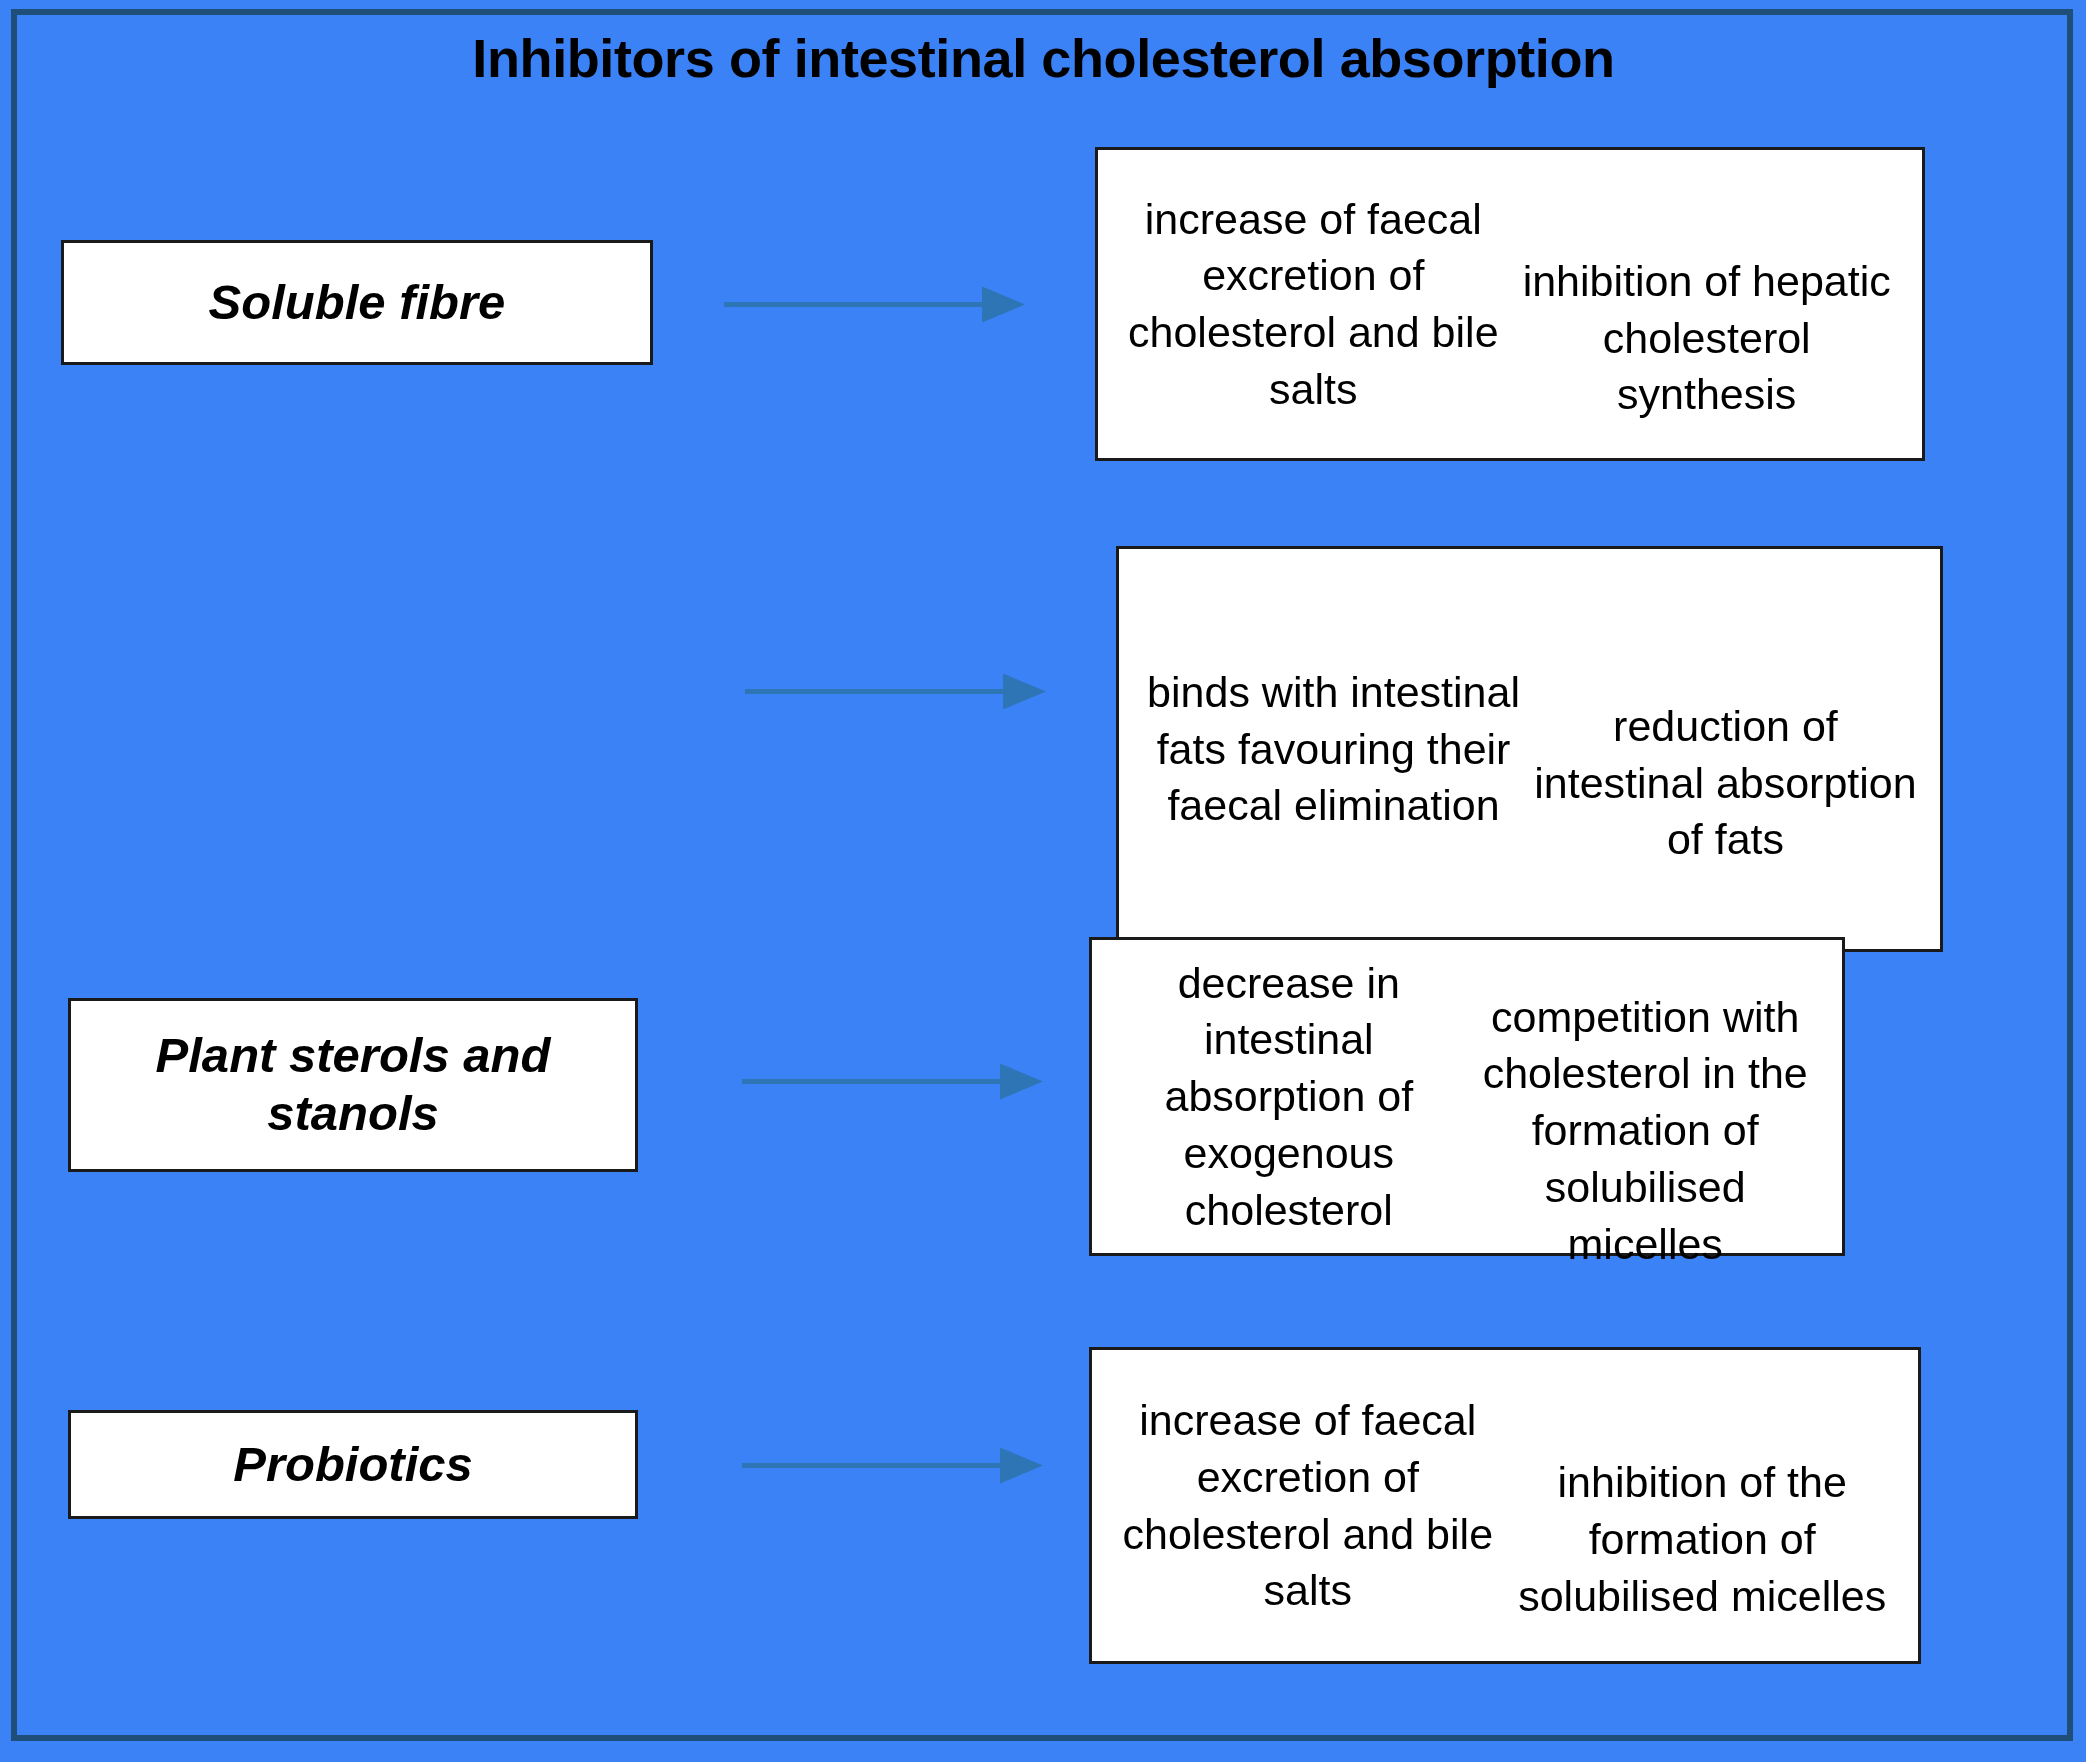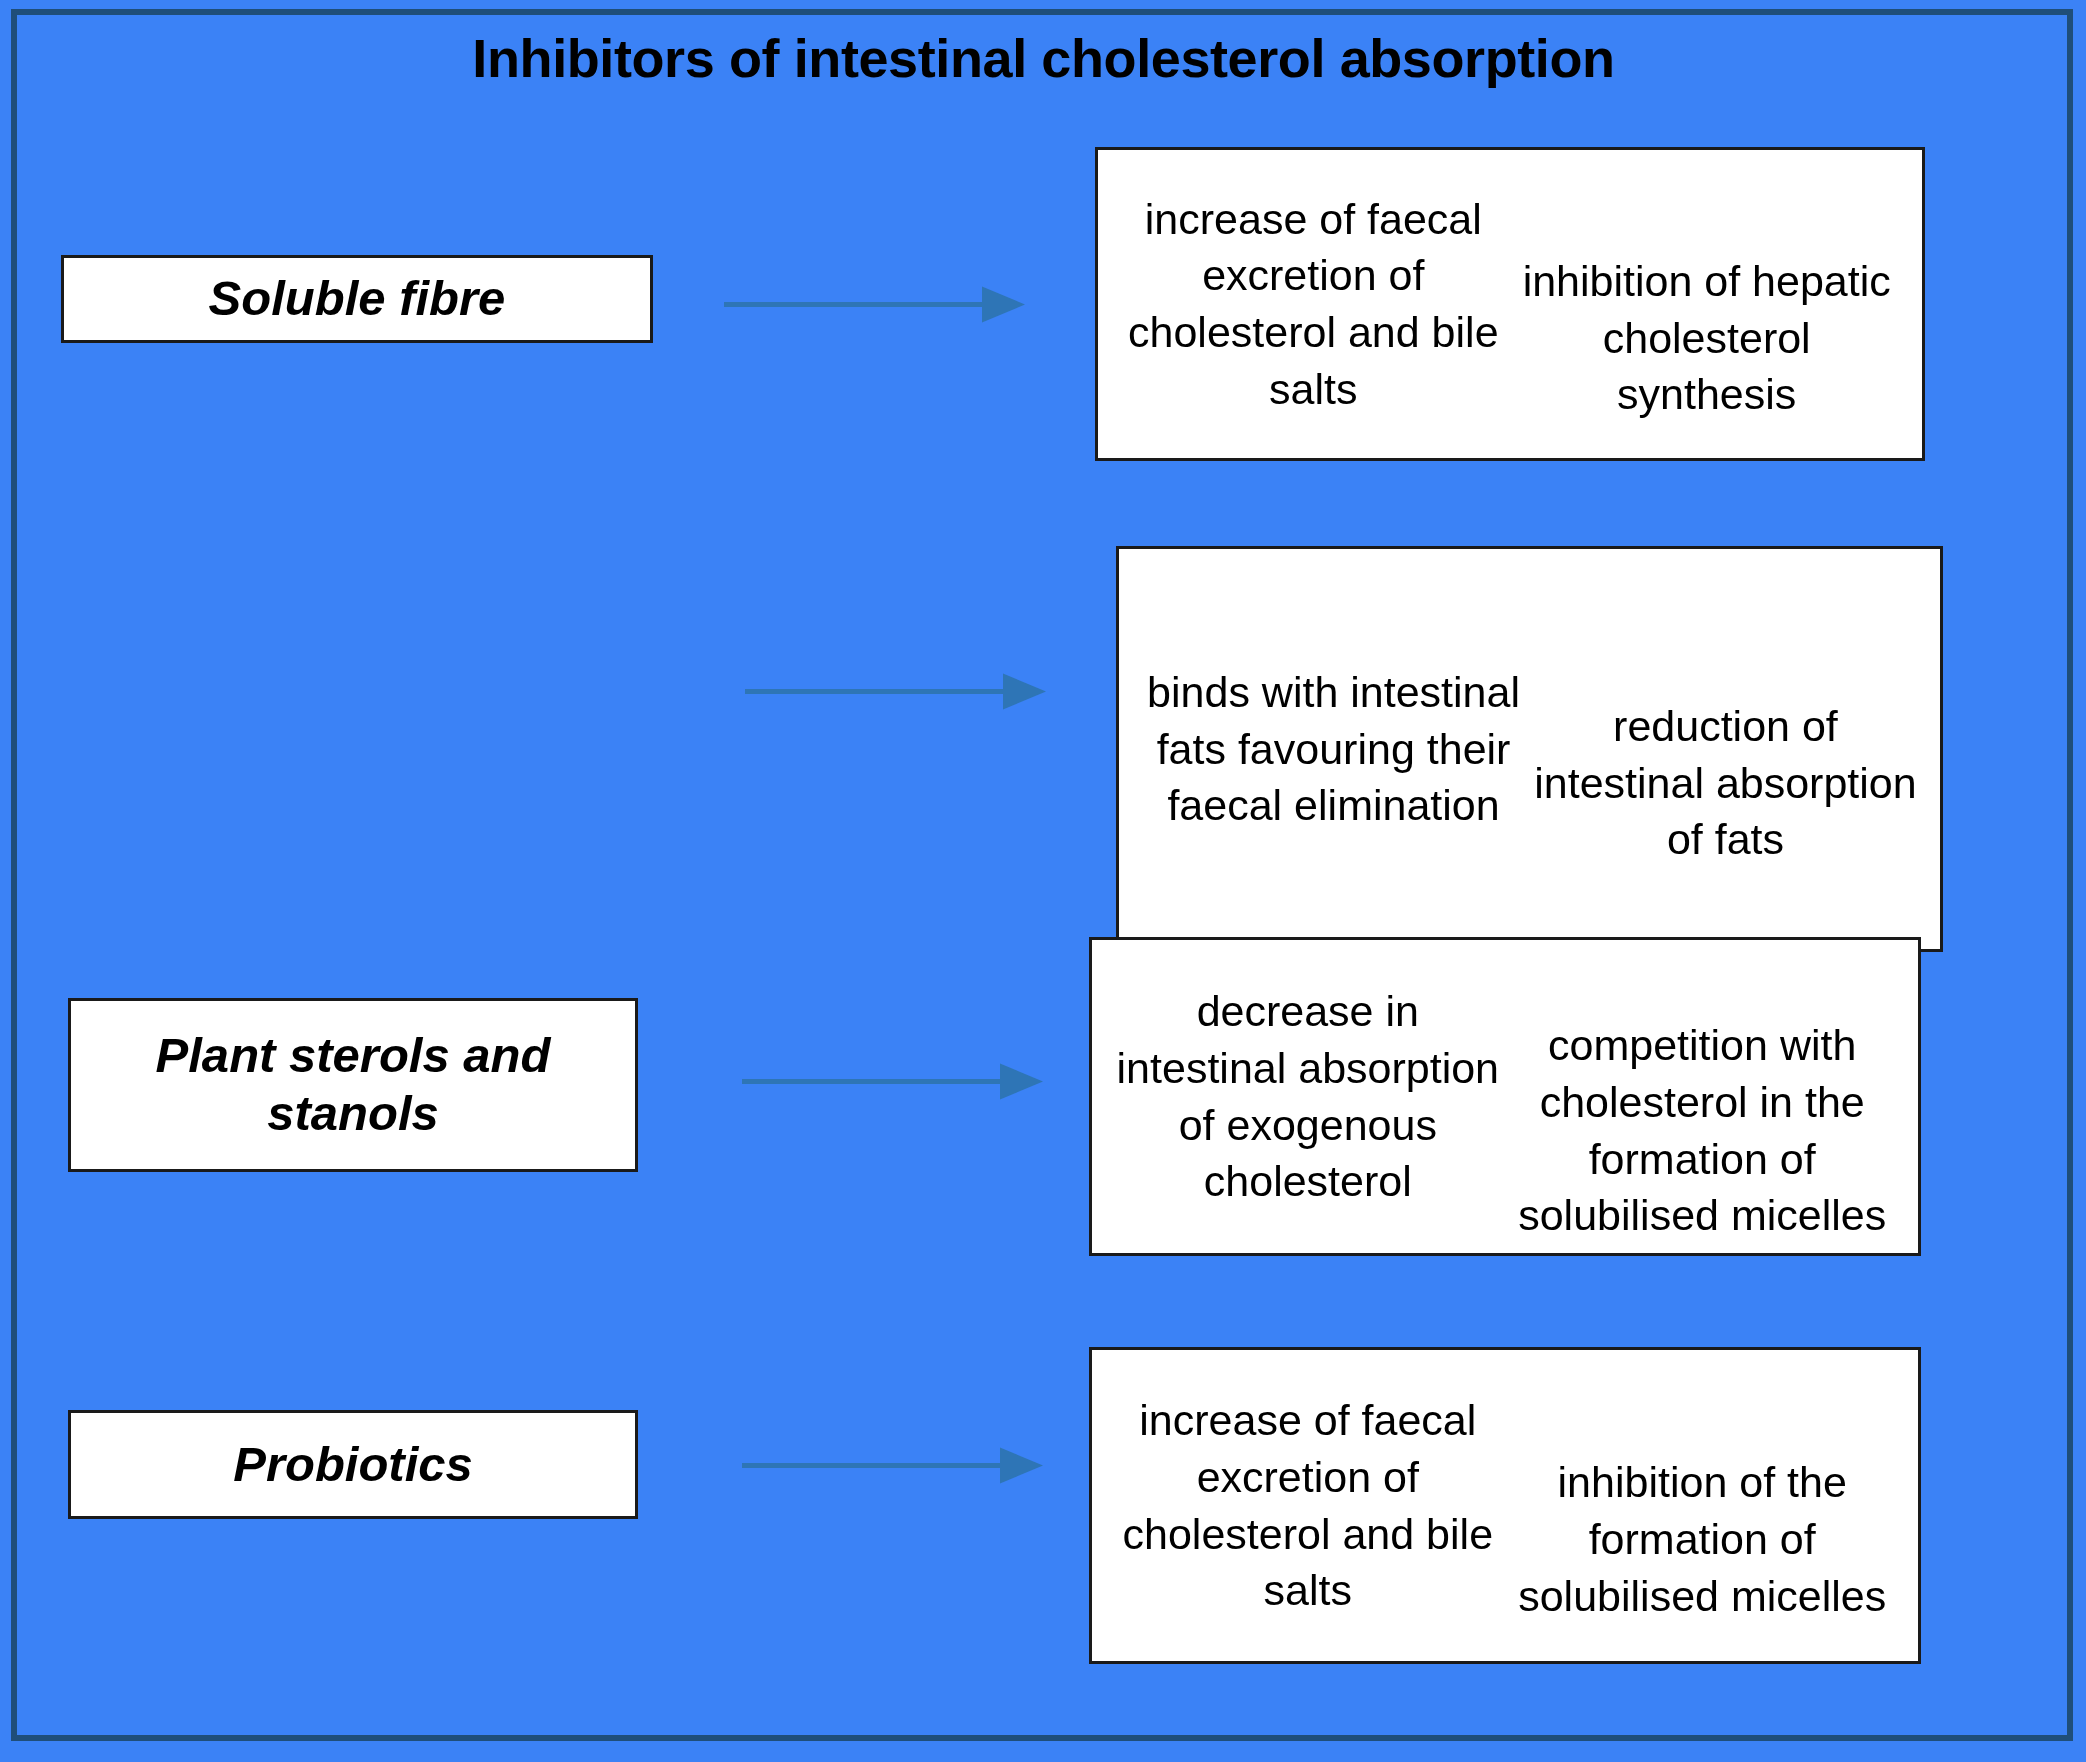--- a/index.html
+++ b/index.html
@@ -97,21 +97,21 @@
 </style>
 </head>
 <body>
 
 <div id="figure">
 
   <div id="outer-frame"></div>
 
   <div id="diagram-title">Inhibitors of intestinal cholesterol absorption</div>
 
-  <div class="node-box left-box" style="left:61px; top:255px; width:592px; height:88px;text-align:center;">
+  <div class="node-box left-box" style="left:61px; top:240px; width:592px; height:125px;text-align:center;">
     <span>Soluble fibre</span>
   </div>
 
   <div class="arrow-wrap" style="left:724px; top:283px; width:301px; height:43px;">
     <svg width="301" height="43" viewBox="0 0 420 60">
       <line x1="0" y1="30" x2="375" y2="30" stroke="#2E75B6" stroke-width="7"></line>
       <polygon points="360,5 420,30 360,55" fill="#2E75B6"></polygon>
     </svg>
   </div>
 
@@ -137,21 +137,21 @@
     <span>Plant sterols and stanols</span>
   </div>
 
   <div class="arrow-wrap" style="left:742px; top:1060px; width:301px; height:43px;">
     <svg width="301" height="43" viewBox="0 0 420 60">
       <line x1="0" y1="30" x2="375" y2="30" stroke="#2E75B6" stroke-width="7"></line>
       <polygon points="360,5 420,30 360,55" fill="#2E75B6"></polygon>
     </svg>
   </div>
 
-  <div class="node-box right-box" style="left:1089px; top:937px; width:832px; height:319px;">
+  <div class="node-box right-box" style="left:1089px; top:937px; width:756px; height:319px;">
     <div class="para">decrease in intestinal absorption of exogenous cholesterol</div>
     <div class="para">competition with cholesterol in the formation of solubilised micelles</div>
   </div>
 
   <div class="node-box left-box" style="left:68px; top:1410px; width:570px; height:109px;text-align:right;">
     <span>Probiotics</span>
   </div>
 
   <div class="arrow-wrap" style="left:742px; top:1444px; width:301px; height:43px;">
     <svg width="301" height="43" viewBox="0 0 420 60">

